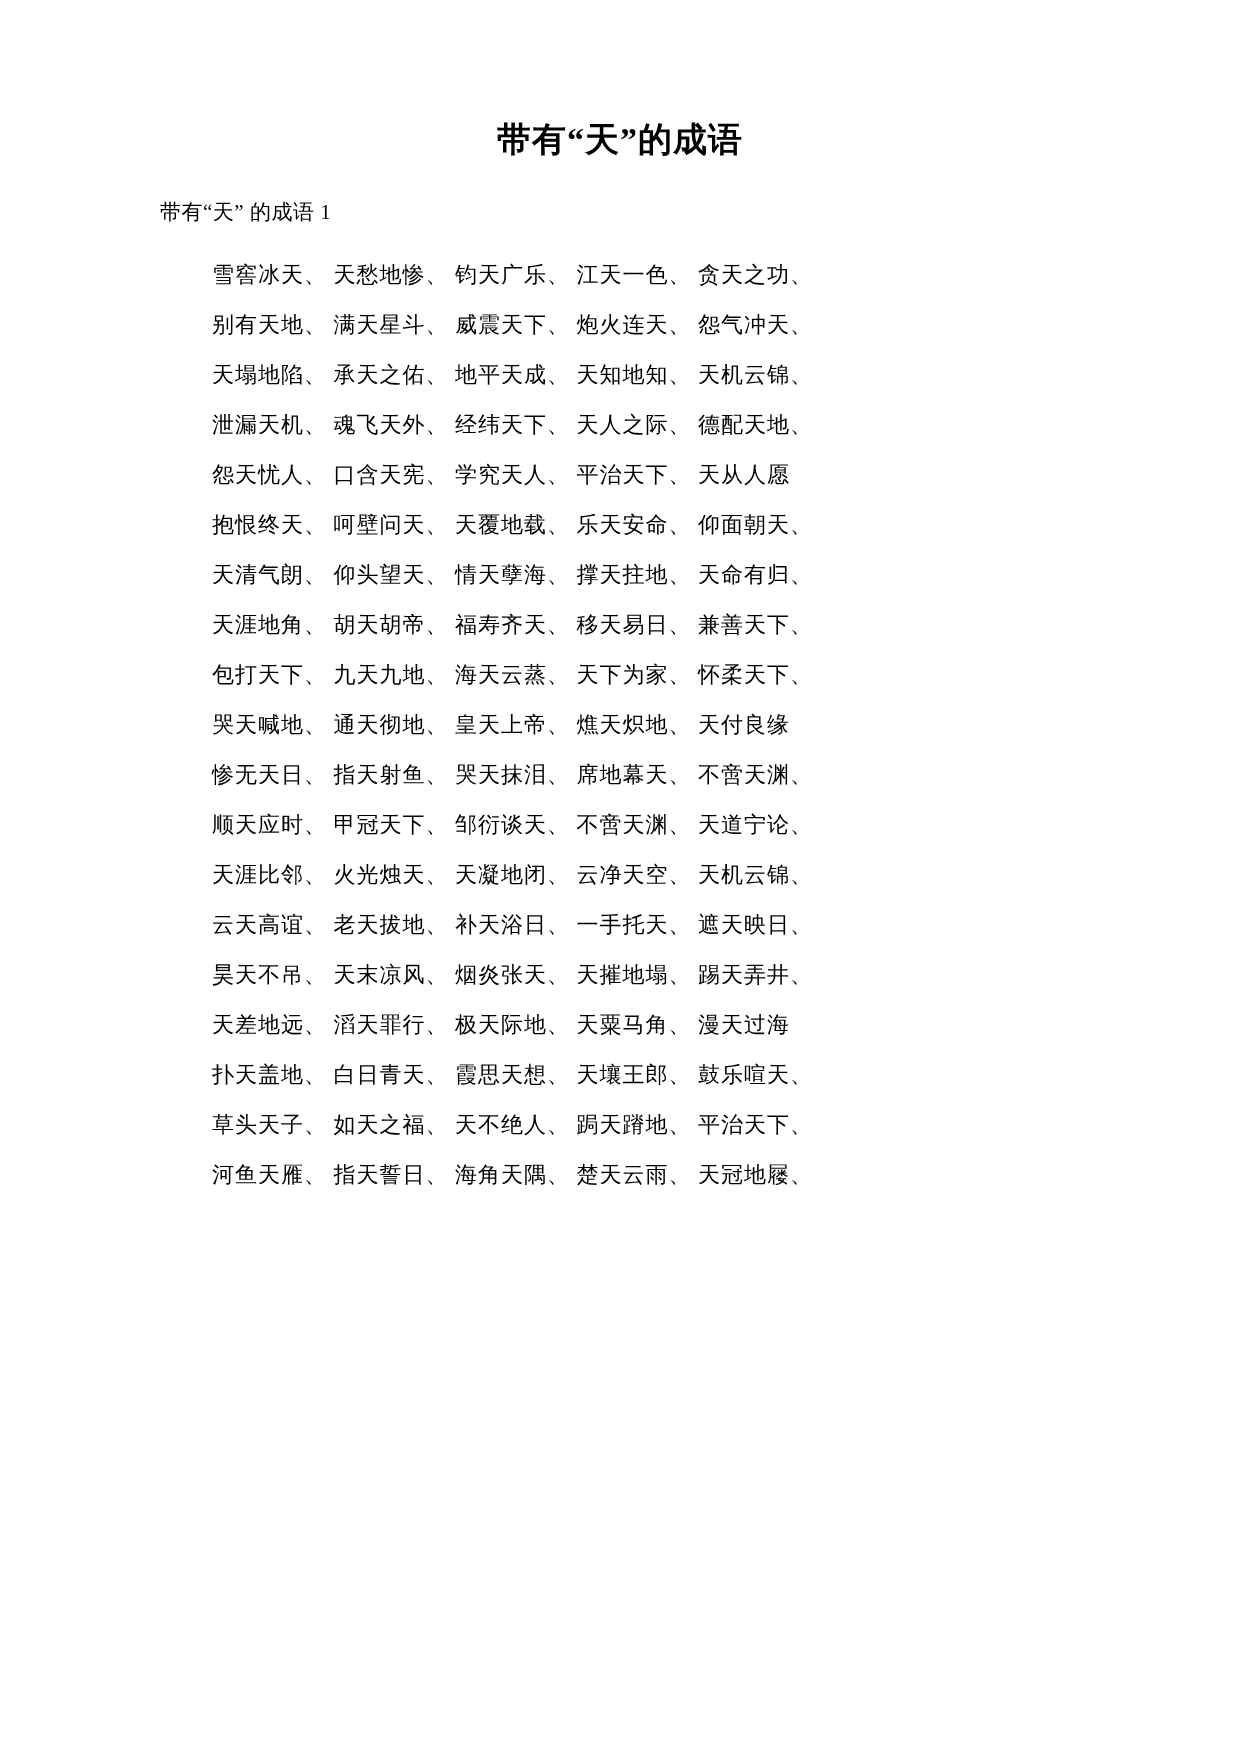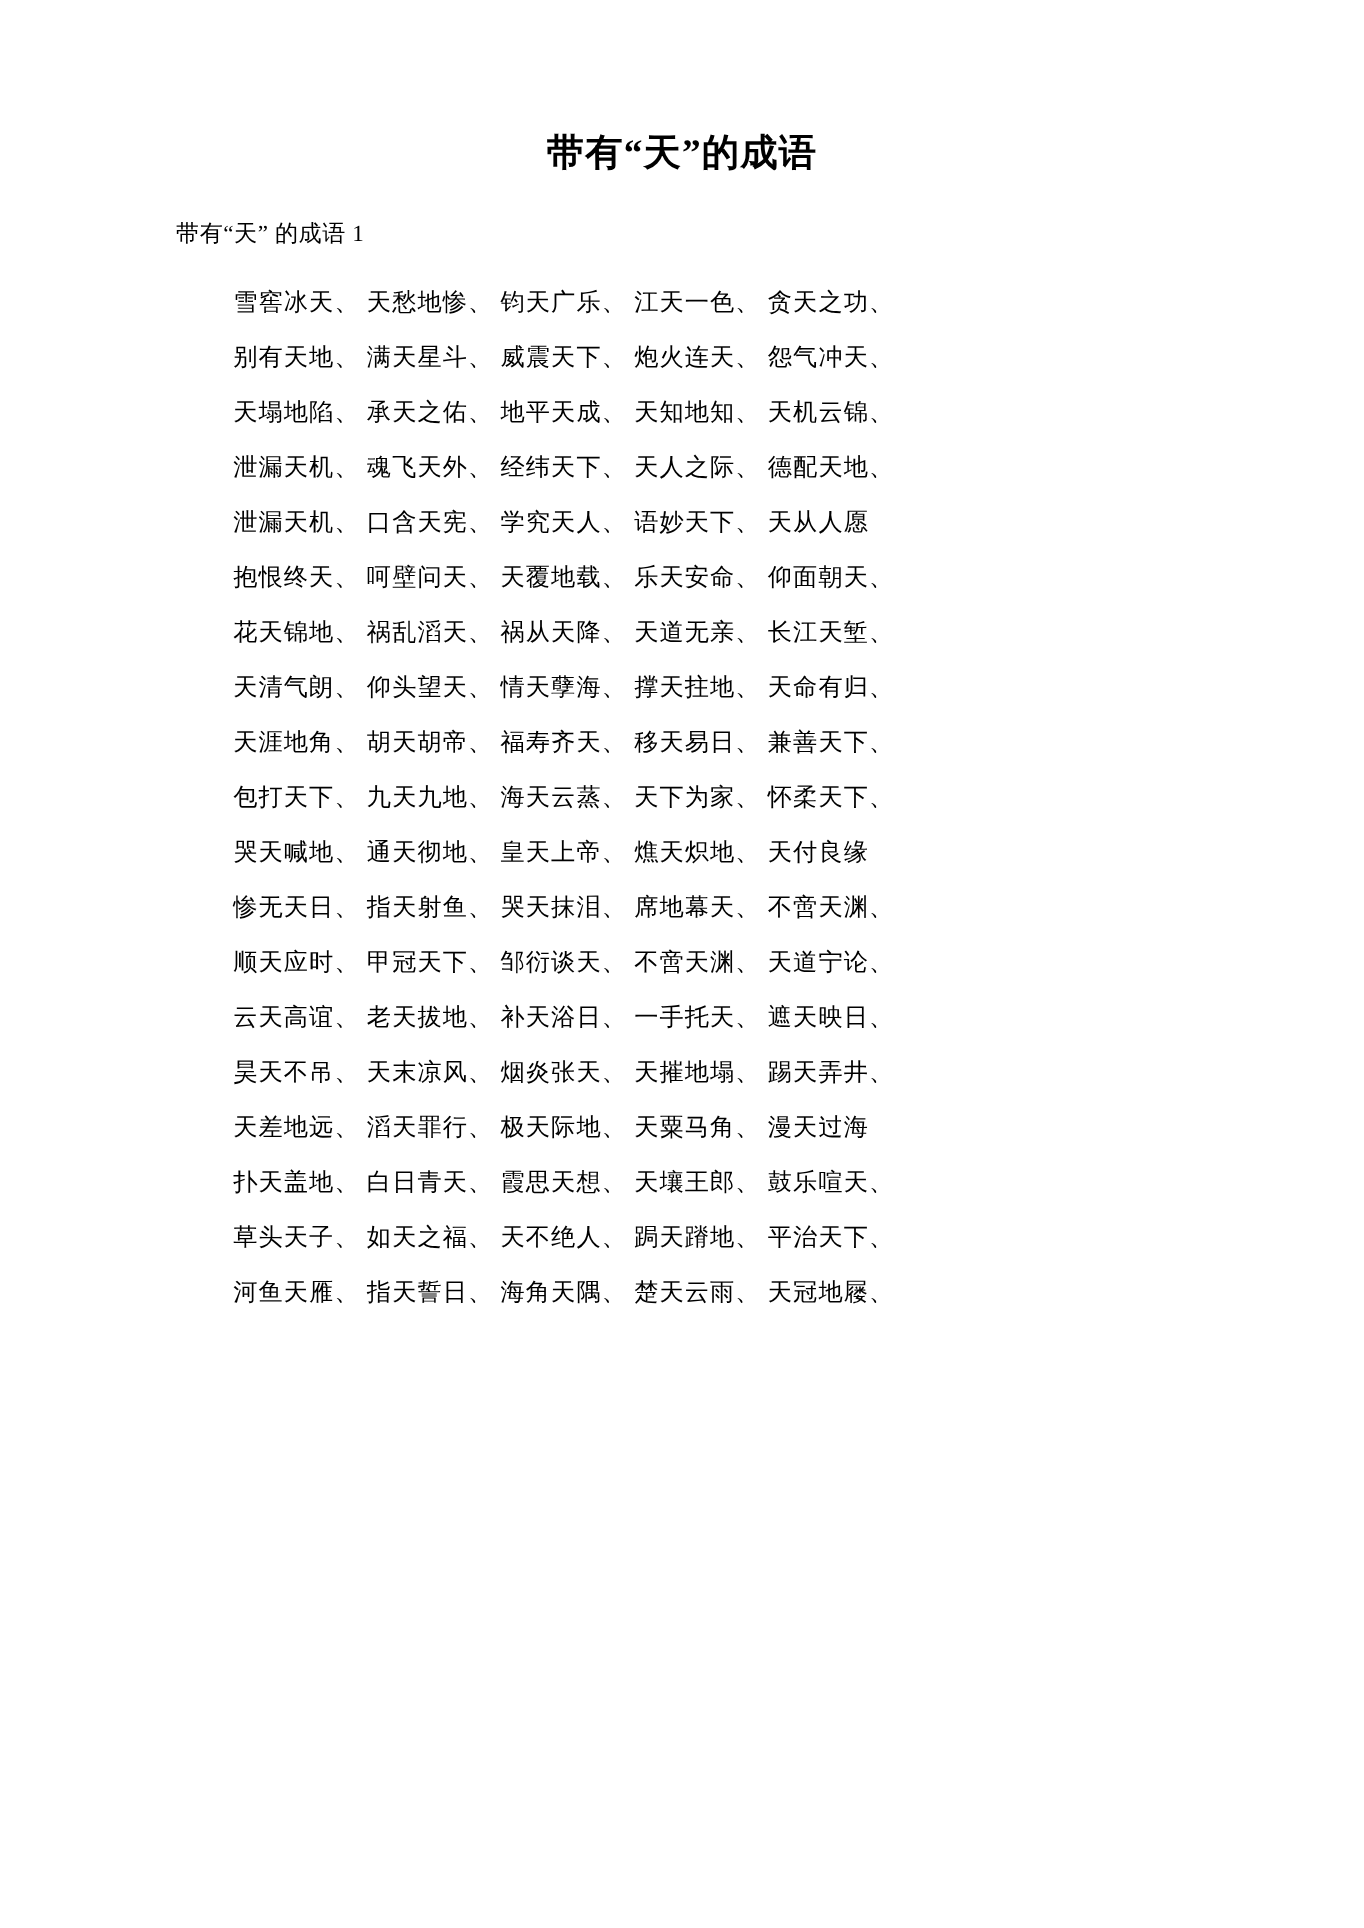--- a/index.html
+++ b/index.html
@@ -54,29 +54,29 @@
 
   <h1 class="doc-title">带有“天”的成语</h1>
 
   <div class="subtitle">带有“天” 的成语 1</div>
 
   <div class="idiom-body">
     <div class="idiom-line">雪窖冰天、 天愁地惨、 钧天广乐、 江天一色、 贪天之功、</div>
     <div class="idiom-line">别有天地、 满天星斗、 威震天下、 炮火连天、 怨气冲天、</div>
     <div class="idiom-line">天塌地陷、 承天之佑、 地平天成、 天知地知、 天机云锦、</div>
     <div class="idiom-line">泄漏天机、 魂飞天外、 经纬天下、 天人之际、 德配天地、</div>
-    <div class="idiom-line">泄漏天机、 口含天宪、 学究天人、 语妙天下、 天从人愿</div>
+    <div class="idiom-line">怨天忧人、 口含天宪、 学究天人、 平治天下、 天从人愿</div>
     <div class="idiom-line">抱恨终天、 呵壁问天、 天覆地载、 乐天安命、 仰面朝天、</div>
-    <div class="idiom-line">花天锦地、 祸乱滔天、 祸从天降、 天道无亲、 长江天堑、</div>
     <div class="idiom-line">天清气朗、 仰头望天、 情天孽海、 撑天拄地、 天命有归、</div>
     <div class="idiom-line">天涯地角、 胡天胡帝、 福寿齐天、 移天易日、 兼善天下、</div>
     <div class="idiom-line">包打天下、 九天九地、 海天云蒸、 天下为家、 怀柔天下、</div>
     <div class="idiom-line">哭天喊地、 通天彻地、 皇天上帝、 燋天炽地、 天付良缘</div>
     <div class="idiom-line">惨无天日、 指天射鱼、 哭天抹泪、 席地幕天、 不啻天渊、</div>
     <div class="idiom-line">顺天应时、 甲冠天下、 邹衍谈天、 不啻天渊、 天道宁论、</div>
+    <div class="idiom-line">天涯比邻、 火光烛天、 天凝地闭、 云净天空、 天机云锦、</div>
     <div class="idiom-line">云天高谊、 老天拔地、 补天浴日、 一手托天、 遮天映日、</div>
     <div class="idiom-line">昊天不吊、 天末凉风、 烟炎张天、 天摧地塌、 踢天弄井、</div>
     <div class="idiom-line">天差地远、 滔天罪行、 极天际地、 天粟马角、 漫天过海</div>
     <div class="idiom-line">扑天盖地、 白日青天、 霞思天想、 天壤王郎、 鼓乐喧天、</div>
     <div class="idiom-line">草头天子、 如天之福、 天不绝人、 跼天蹐地、 平治天下、</div>
     <div class="idiom-line">河鱼天雁、 指天誓日、 海角天隅、 楚天云雨、 天冠地屦、</div>
   </div>
 
 </div>
 

